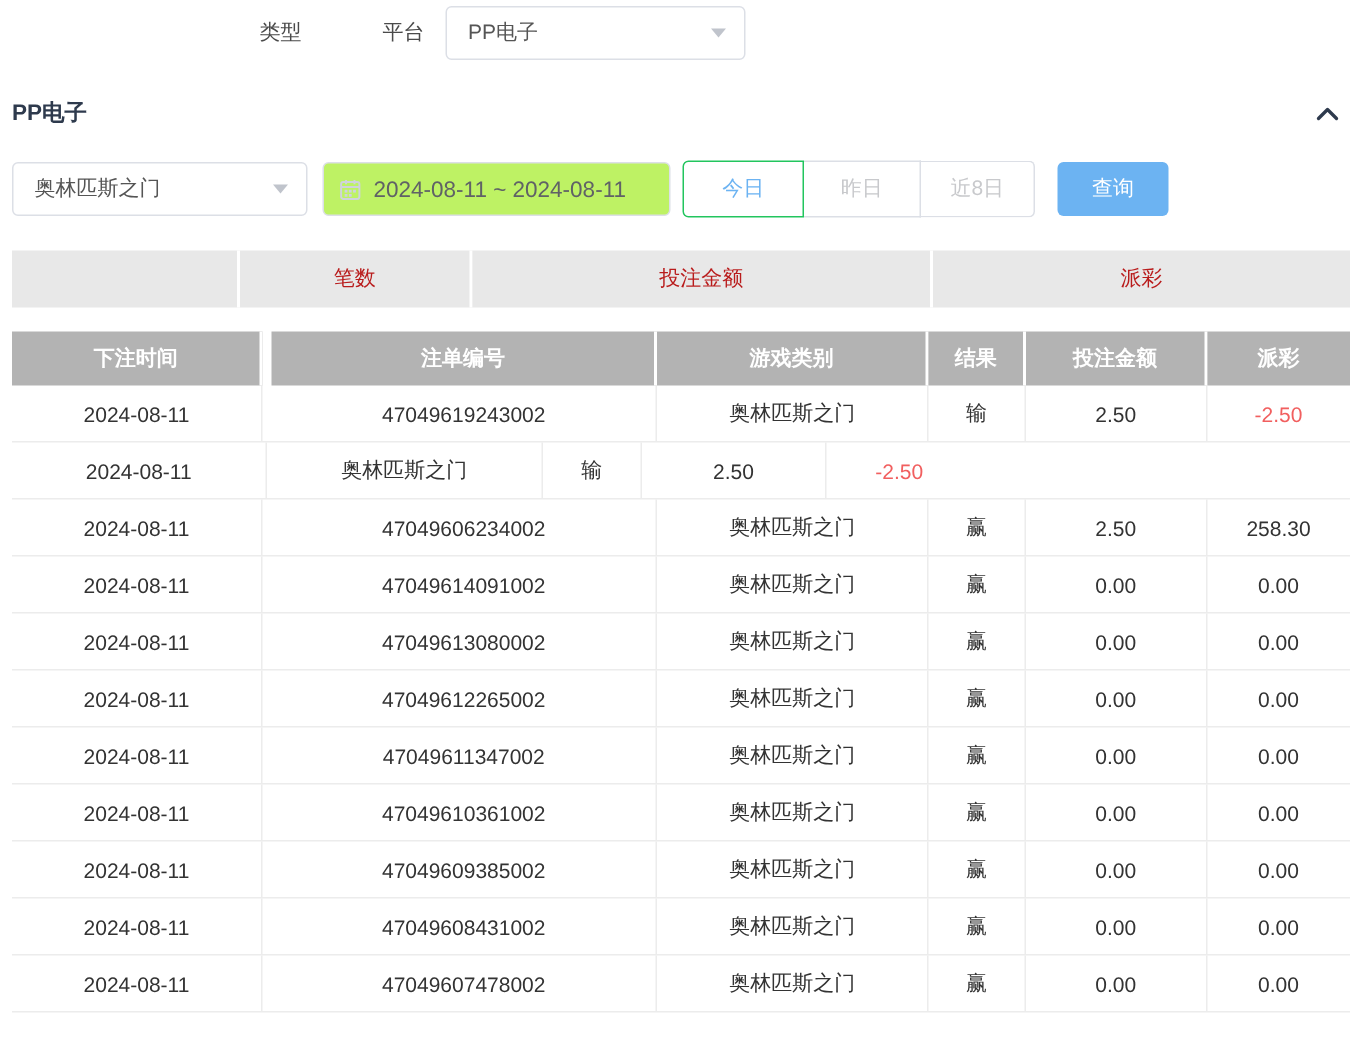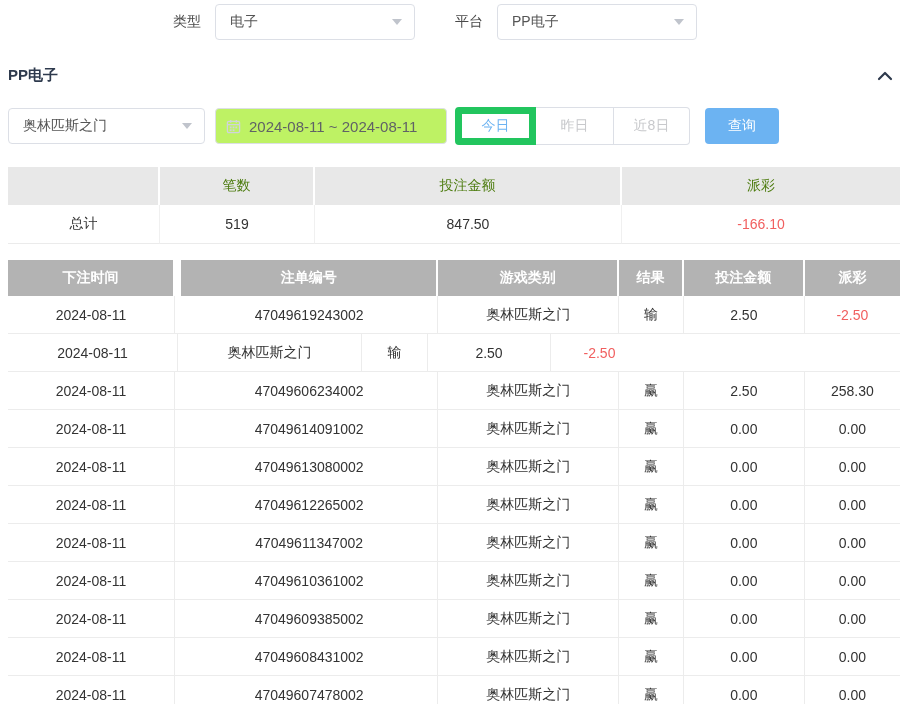--- a/index.html
+++ b/index.html
@@ -26,32 +26,32 @@
   
   .query-row { display:flex; align-items:center; margin:23px 0 0 8px; }
   .select.game { width:197px; }
   .date-input { display:flex; align-items:center; width:232px; height:36px;
     border:1px solid #dcdfe6; border-radius:4px; margin-left:10px; padding:0 10px;
     cursor:pointer; background:#bef264; }
   .date-text { font-size:15px; color:#606266; margin-left:8px; white-space:nowrap; }
   .btn-group { display:flex; margin-left:8px; height:38px; }
   .qbtn { display:flex; align-items:center; justify-content:center; font-size:14px;
     background:#fff; cursor:pointer; height:38px; }
-  .qbtn.today { width:81px; border:7px solid #22c55e; color:#6cb3f2; border-radius:4px 0 0 4px; }
+  .qbtn.today { width:81px; border:1px solid #22c55e; color:#6cb3f2; border-radius:4px 0 0 4px; }
   .qbtn.yesterday { width:78px; border:1px solid #dcdfe6; border-left:none; color:#c8c9cc; }
   .qbtn.last8 { width:76px; border:1px solid #dcdfe6; border-left:none; color:#c8c9cc; border-radius:0 4px 4px 0; }
   .btn-search { width:74px; height:36px; margin-left:15px; background:#6cb3f2; color:#fff;
     border:none; border-radius:4px; font-size:14px; display:flex; align-items:center;
     justify-content:center; cursor:pointer; }
 
   
   .summary-table { margin:22px 8px 0 8px; width:892px; }
   .sum-header, .sum-row { display:flex; }
   .sum-h-cell { height:38px; background:#e8e8e8; display:flex; align-items:center;
-    justify-content:center; font-size:14px; color:#4d7c0f; border-right:2px solid #fff; }
+    justify-content:center; font-size:14px; color:#b91c1c; border-right:2px solid #fff; }
   .sum-h-cell:last-child { border-right:none; }
   .sum-cell { height:39px; display:flex; align-items:center; justify-content:center;
     font-size:14px; color:#333; border-bottom:1px solid #ebebeb; border-right:1px solid #f0f0f0; }
   .sum-cell:last-child { border-right:none; }
   .sc0 { width:152px; } .sc1 { width:155px; } .sc2 { width:307px; } .sc3 { width:278px; }
 
   
   .main-table { margin:16px 8px 0 8px; width:892px; }
   .main-header { display:flex; }
   .m-h-cell { height:36px; background:#b3b3b3; display:flex; align-items:center;
@@ -64,24 +64,20 @@
   .t-cell:last-child { border-right:none; }
   .c0 { width:170px; } .c1 { width:262px;margin-left:6px; } .c2 { width:184px; }
   .c3 { width:66px; } .c4 { width:123px; } .c5 { width:97px; }
   .red { color:#f15f5f; }
 </style>
 </head>
 <body>
 
 <div class="top-filters">
   <span class="filter-label">类型</span>
-  <div class="select">
-    <span>电子</span>
-    <span class="caret"></span>
-  </div>
   <span class="filter-label second">平台</span>
   <div class="select">
     <span>PP电子</span>
     <span class="caret"></span>
   </div>
 </div>
 
 <div class="section-header">
   <span class="section-title">PP电子</span>
   <span class="chevron-up">
@@ -118,26 +114,20 @@
   <div class="btn-search">查询</div>
 </div>
 
 <div class="summary-table">
   <div class="sum-header">
     <div class="sum-h-cell sc0"></div>
     <div class="sum-h-cell sc1">笔数</div>
     <div class="sum-h-cell sc2">投注金额</div>
     <div class="sum-h-cell sc3">派彩</div>
   </div>
-  <div class="sum-row">
-    <div class="sum-cell sc0">总计</div>
-    <div class="sum-cell sc1">519</div>
-    <div class="sum-cell sc2">847.50</div>
-    <div class="sum-cell sc3 red">-166.10</div>
-  </div>
 </div>
 
 <div class="main-table">
   <div class="main-header">
     <div class="m-h-cell c0">下注时间</div>
     <div class="m-h-cell c1">注单编号</div>
     <div class="m-h-cell c2">游戏类别</div>
     <div class="m-h-cell c3">结果</div>
     <div class="m-h-cell c4">投注金额</div>
     <div class="m-h-cell c5">派彩</div>

